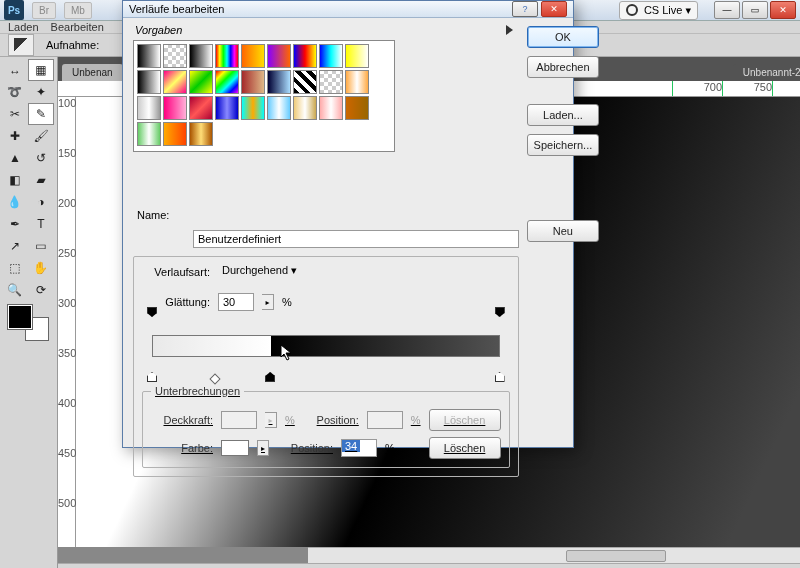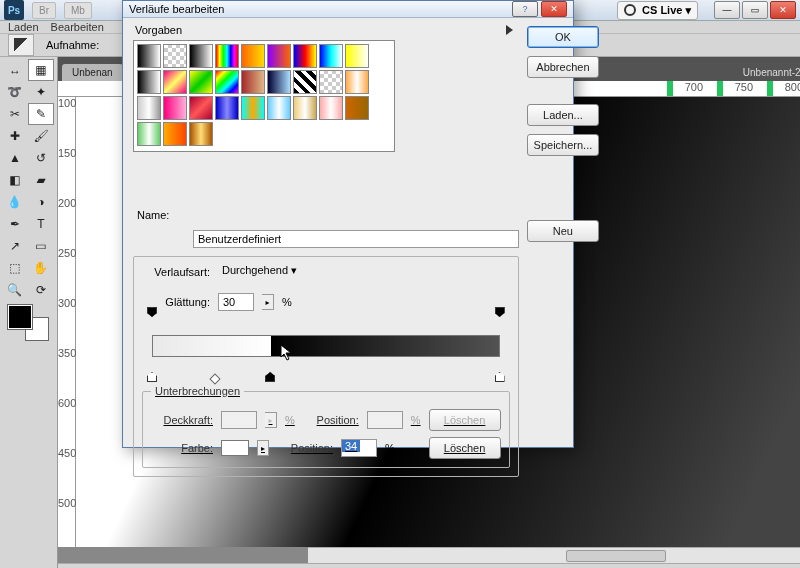--- a/index.html
+++ b/index.html
@@ -3,21 +3,21 @@
 <meta charset="utf-8">
 <style>
   * { box-sizing: border-box; margin: 0; padding: 0; font-family: "Segoe UI", Tahoma, sans-serif; font-size: 11px; }
   body { width: 800px; height: 568px; overflow: hidden; background: #535353; position: relative; }
   
   
   .app-window { position: absolute; inset: 0; background: #d6d6d6; display: flex; flex-direction: column; }
   .app-titlebar { height: 28px; background: linear-gradient(#e9eff6,#cddaea); display:flex; align-items:center; padding:0 4px; gap:8px; border-bottom:1px solid #9aa; }
   .ps-icon { width:20px; height:20px; background:#1a3c5a; color:#8fd1ff; font-weight:bold; font-size:10px; display:flex; align-items:center; justify-content:center; border-radius:2px;}
   .mini-tab { padding:2px 6px; background:#e0e0e0; border:1px solid #bbb; border-radius:2px; color:#888; font-size:10px;}
-  .cs-live { margin-left:auto; display:flex; align-items:center; gap:6px; padding:2px 6px; border:1px solid #aaa; border-radius:3px; background:#f5f5f5;font-weight:bold;}
+  .cs-live { margin-left:auto; display:flex; align-items:center; gap:6px; padding:2px 6px; border:1px solid #aaa; border-radius:3px; background:#f5f5f5;}
   .cs-live .ring{width:12px;height:12px;border:2px solid #333;border-radius:50%;}
   .win-controls { display:flex; gap:2px; margin-left:8px;}
   .win-btn { width:26px; height:18px; border:1px solid #888; border-radius:2px; background:linear-gradient(#f8f8f8,#d8d8d8); display:flex; align-items:center; justify-content:center; font-size:9px;}
   .win-btn.close { background:linear-gradient(#f08070,#d04030); color:#fff; border-color:#a03020;}
   
   .menubar { height:20px; background:#d6d6d6; display:flex; align-items:center; gap:12px; padding:0 8px; border-bottom:1px solid #bbb; color:#333;}
   .optbar { height:28px; background:#d6d6d6; display:flex; align-items:center; gap:12px; padding:0 8px; border-bottom:1px solid #aaa;}
   .opt-tool { width:26px;height:22px;border:1px solid #aaa;background:#eee;position:relative;}
   .eyedrop{width:14px;height:14px;position:absolute;left:5px;top:3px;background:linear-gradient(135deg,#333 50%, transparent 50%);}
   
@@ -27,21 +27,21 @@
   .tool.sel{background:#fff;border:1px solid #888;}
   .colorswatch{width:42px;height:36px;position:relative;margin:4px 6px;}
   .colorswatch .fg{position:absolute;width:24px;height:24px;background:#000;border:1px solid #fff;outline:1px solid #666;top:0;left:0;}
   .colorswatch .bg{position:absolute;width:24px;height:24px;background:#fff;border:1px solid #666;bottom:0;right:0;}
   
   .canvas-area{flex:1;display:flex;flex-direction:column;background:#888;}
   .doc-tabs{height:24px;background:#535353;display:flex;align-items:flex-end;padding:0 4px; gap:2px;}
   .doc-tab{padding:3px 10px;background:#b8b8b8;color:#222;border-radius:3px 3px 0 0;font-size:10px;}
   .doc-tab.dark{background:#535353;color:#ddd;}
   .ruler-h{height:16px;background:#fff;border-bottom:1px solid #999;font-size:8px;color:#555;display:flex;}
-  .ruler-h span{width:50px;text-align:right;padding-right:14px;border-right:6px solid #22c55e;}
+  .ruler-h span{width:50px;text-align:right;padding-right:0;border-right:1px solid #22c55e;}
   .canvas-row{flex:1;display:flex;}
   .ruler-v{width:18px;background:#fff;border-right:1px solid #999;font-size:8px;color:#555;display:flex;flex-direction:column;}
   .ruler-v span{height:50px;writing-mode:horizontal-tb;text-align:center;}
   .canvas{flex:1;background:#666;position:relative;overflow:hidden;}
   .canvas .grad{position:absolute;inset:0;background:linear-gradient(115deg,#fff 0%,#fff 25%,#000 50%,#444 90%);}
   .statusbar{height:18px;background:#d6d6d6;display:flex;align-items:center;gap:20px;padding:0 6px;font-size:10px;color:#333;border-top:1px solid #aaa;}
   .scroll-h{height:16px;background:#e4e4e4;border-top:1px solid #aaa;position:relative;margin-left:250px;}
   .scroll-h .thumb{position:absolute;left:50%;width:100px;height:12px;top:2px;background:#cfcfcf;border:1px solid #999;border-radius:2px;}
 
   
@@ -55,21 +55,21 @@
   .dlg-title .wb.close{background:linear-gradient(#ef7868,#d63f2d);color:#fff;border-color:#a32;}
   .dlg-body{flex:1;padding:6px 10px 10px 10px;display:flex;gap:8px;}
   .dlg-left{flex:1;display:flex;flex-direction:column;gap:8px;}
   .dlg-right{width:94px;display:flex;flex-direction:column;gap:8px;padding-top:2px;}
   .btn{height:22px;border:1px solid #8a8a8a;border-radius:3px;background:linear-gradient(#fefefe,#e4e4e4);display:flex;align-items:center;justify-content:center;color:#222;cursor:default; padding:0 6px;}
   .btn.primary{border-color:#2a68b4;box-shadow:0 0 0 1px #7fb6ef inset;background:linear-gradient(#f2f9ff,#d8ecff);}
   
   fieldset{border:1px solid #b2b2b2;border-radius:2px;padding:6px 8px 8px 8px;}
   legend{padding:0 4px;color:#333;}
   .presets{height:150px;}
-  .presets-head{display:flex;align-items:center;justify-content:space-between;padding:0 2px 4px 2px;}
+  .presets-head{display:flex;align-items:center;justify-content:space-between;padding:0 2px 4px 2px;font-style:italic;}
   .menu-tri{width:0;height:0;border-top:5px solid transparent;border-bottom:5px solid transparent;border-left:7px solid #333;margin-right:4px;}
   .preset-grid{height:112px;width:262px;border:1px solid #888;background:#fff;overflow:hidden;display:flex;flex-wrap:wrap;padding:2px;align-content:flex-start;position:relative;}
   .sw{width:24px;height:24px;margin:1px;border:1px solid #888;}
   
   .row{display:flex;align-items:center;gap:8px;}
   .lbl-r{width:68px;text-align:right;}
   .inp{height:18px;border:1px solid #999;background:#fff;padding:1px 4px;font-size:11px;}
   .small{width:36px;}
   .sel-arr{width:12px;height:16px;border:1px solid #999;border-left:none;background:#eee;display:flex;align-items:center;justify-content:center;font-size:8px;}
   .main-fs{flex:1;}
@@ -164,21 +164,21 @@
           <span>800</span>
       </div>
       <div class="canvas-row">
         <div class="ruler-v">
           <span>100</span>
             <span>150</span>
             <span>200</span>
           <span>250</span>
             <span>300</span>
             <span>350</span>
-          <span>600</span>
+          <span>400</span>
             <span>450</span>
             <span>500</span>
         </div>
         <div class="canvas">
             <div class="grad"></div>
           </div>
       </div>
       <div class="scroll-h">
           <div class="thumb"></div>
         </div>

